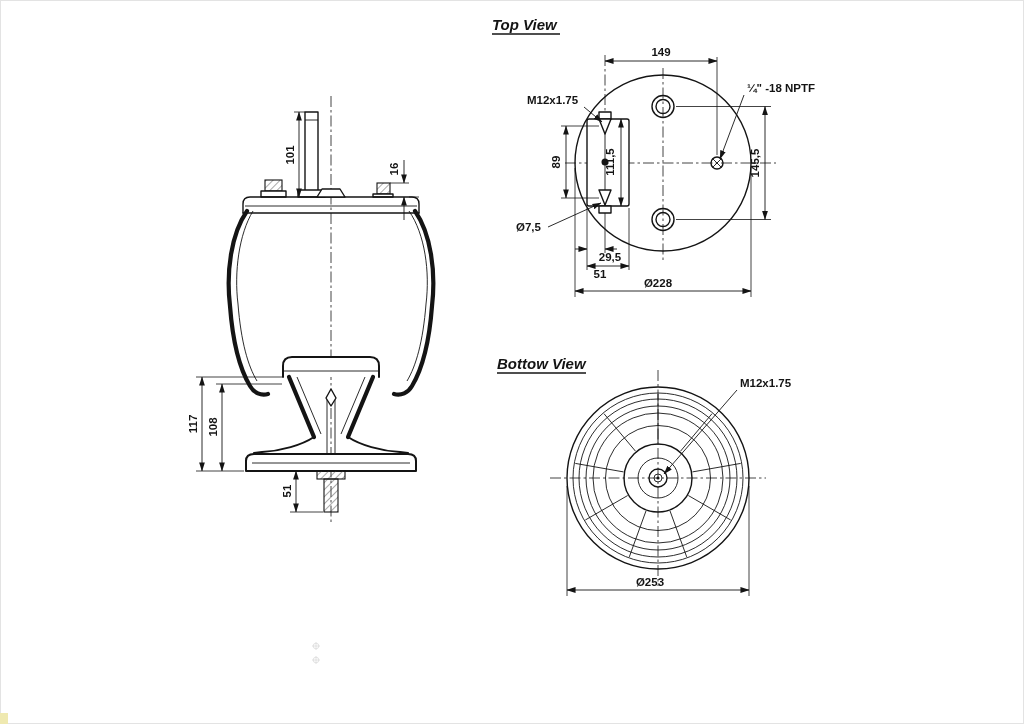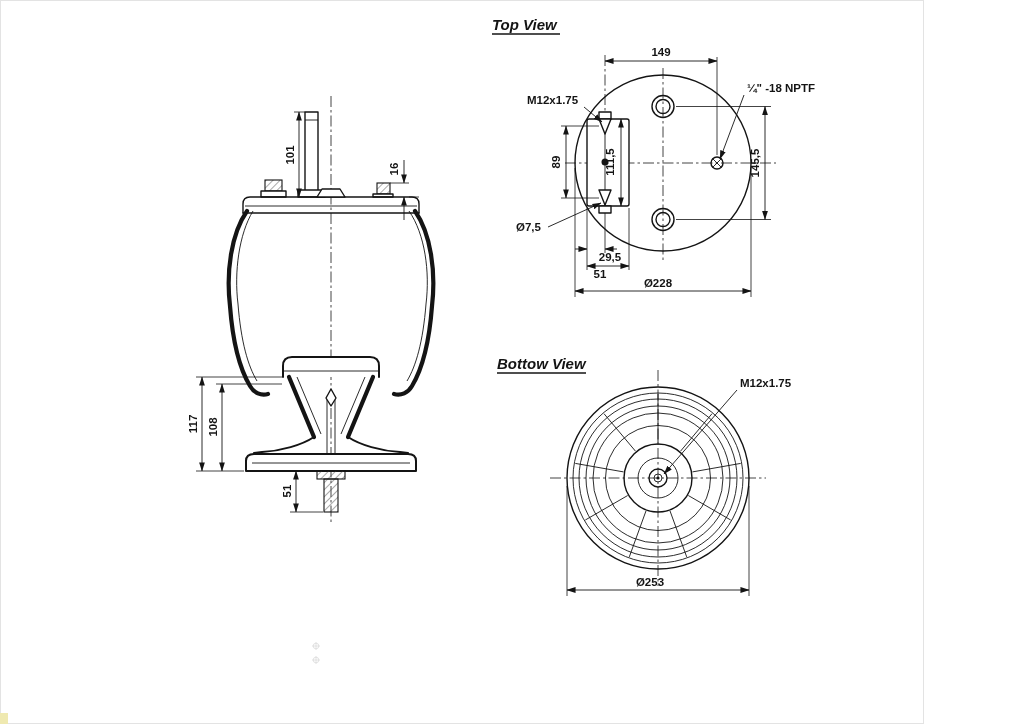--- a/index.html
+++ b/index.html
@@ -1,18 +1,18 @@
 <!DOCTYPE html>
 <html><head>
 <meta charset="utf-8">
 <style>
   html,body{margin:0;padding:0;background:#ffffff;}
   .canvas{
     position:relative;
-    width:924px;height:724px;
+    width:1024px;height:724px;
     background:#ffffff;
     box-shadow: inset 0 0 0 1px #e3e3e3;
     font-family:"Liberation Sans", sans-serif;
     overflow:hidden;
   }
   svg{position:absolute;left:0;top:0;}
   .ol   {stroke:#141414;stroke-width:1.4;fill:none;stroke-linejoin:round;stroke-linecap:round;}
   .ol2  {stroke:#141414;stroke-width:2;fill:none;stroke-linejoin:round;stroke-linecap:round;}
   .thick{stroke:#141414;stroke-width:4.2;fill:none;stroke-linejoin:round;stroke-linecap:round;}
   .thin {stroke:#141414;stroke-width:.9;fill:none;}

